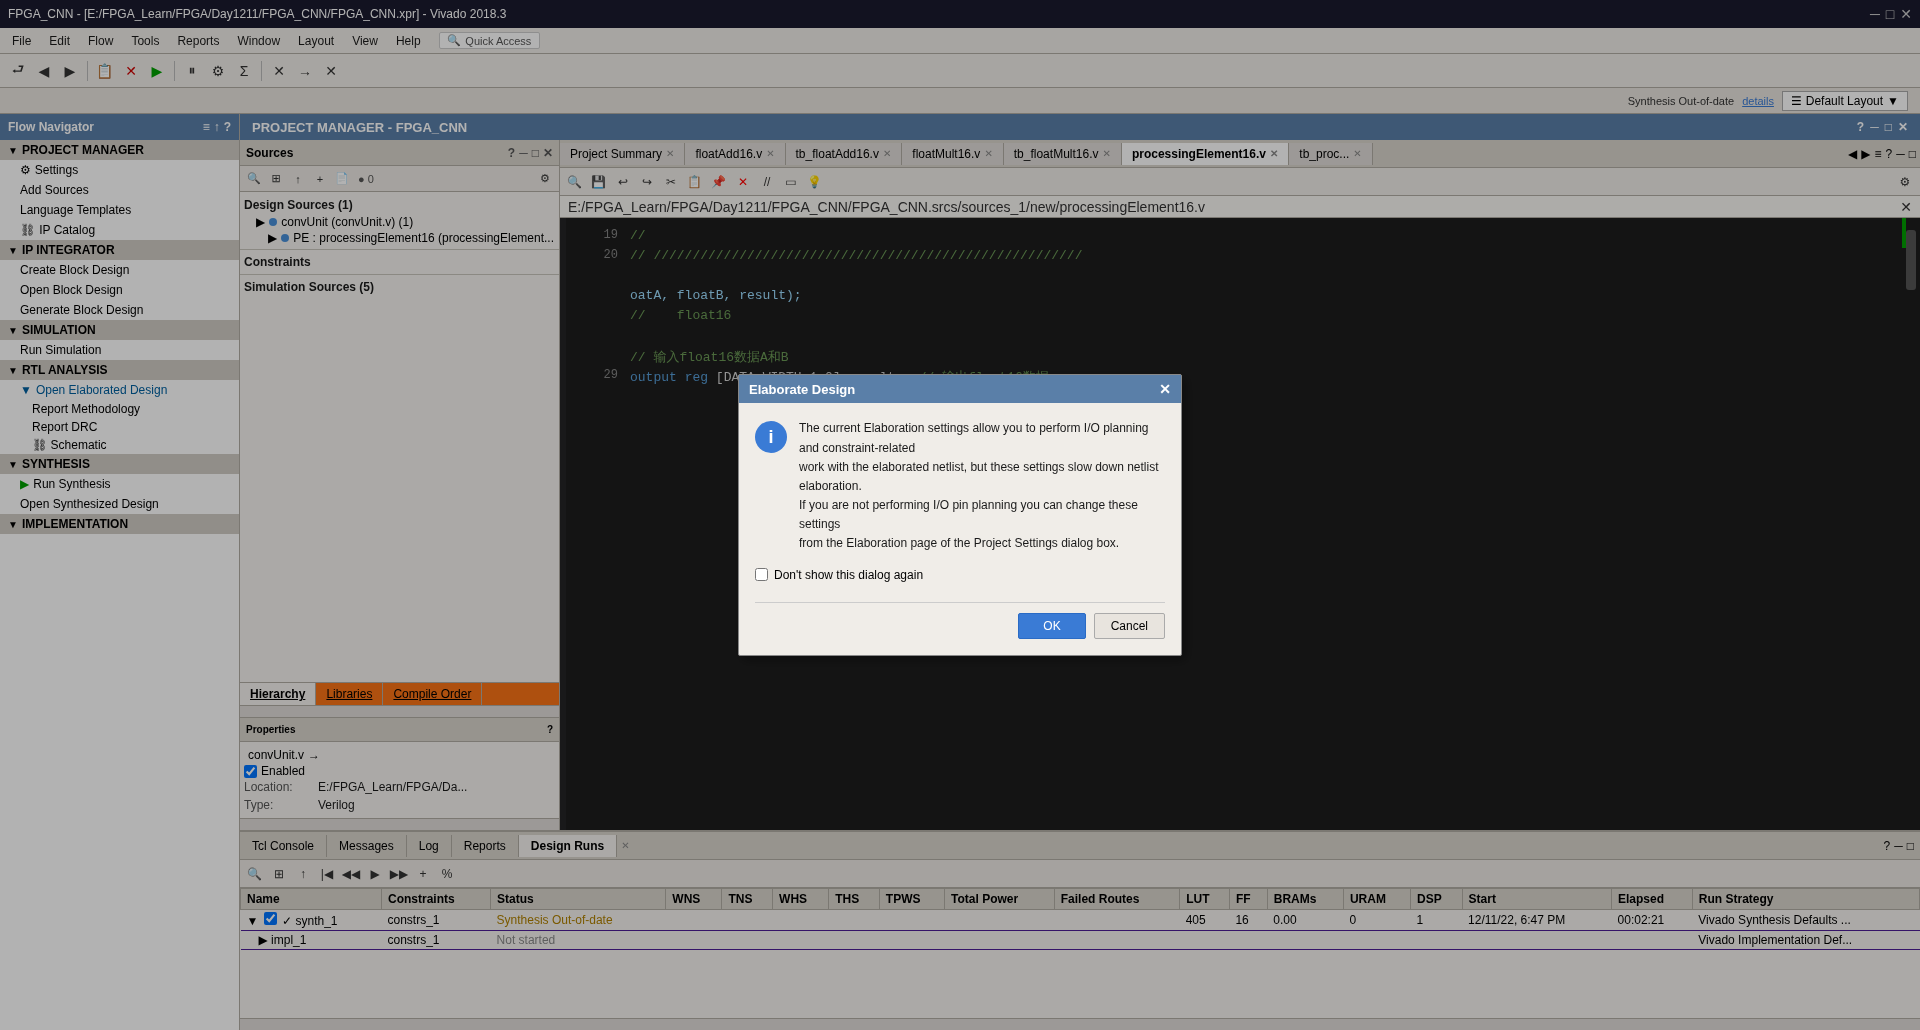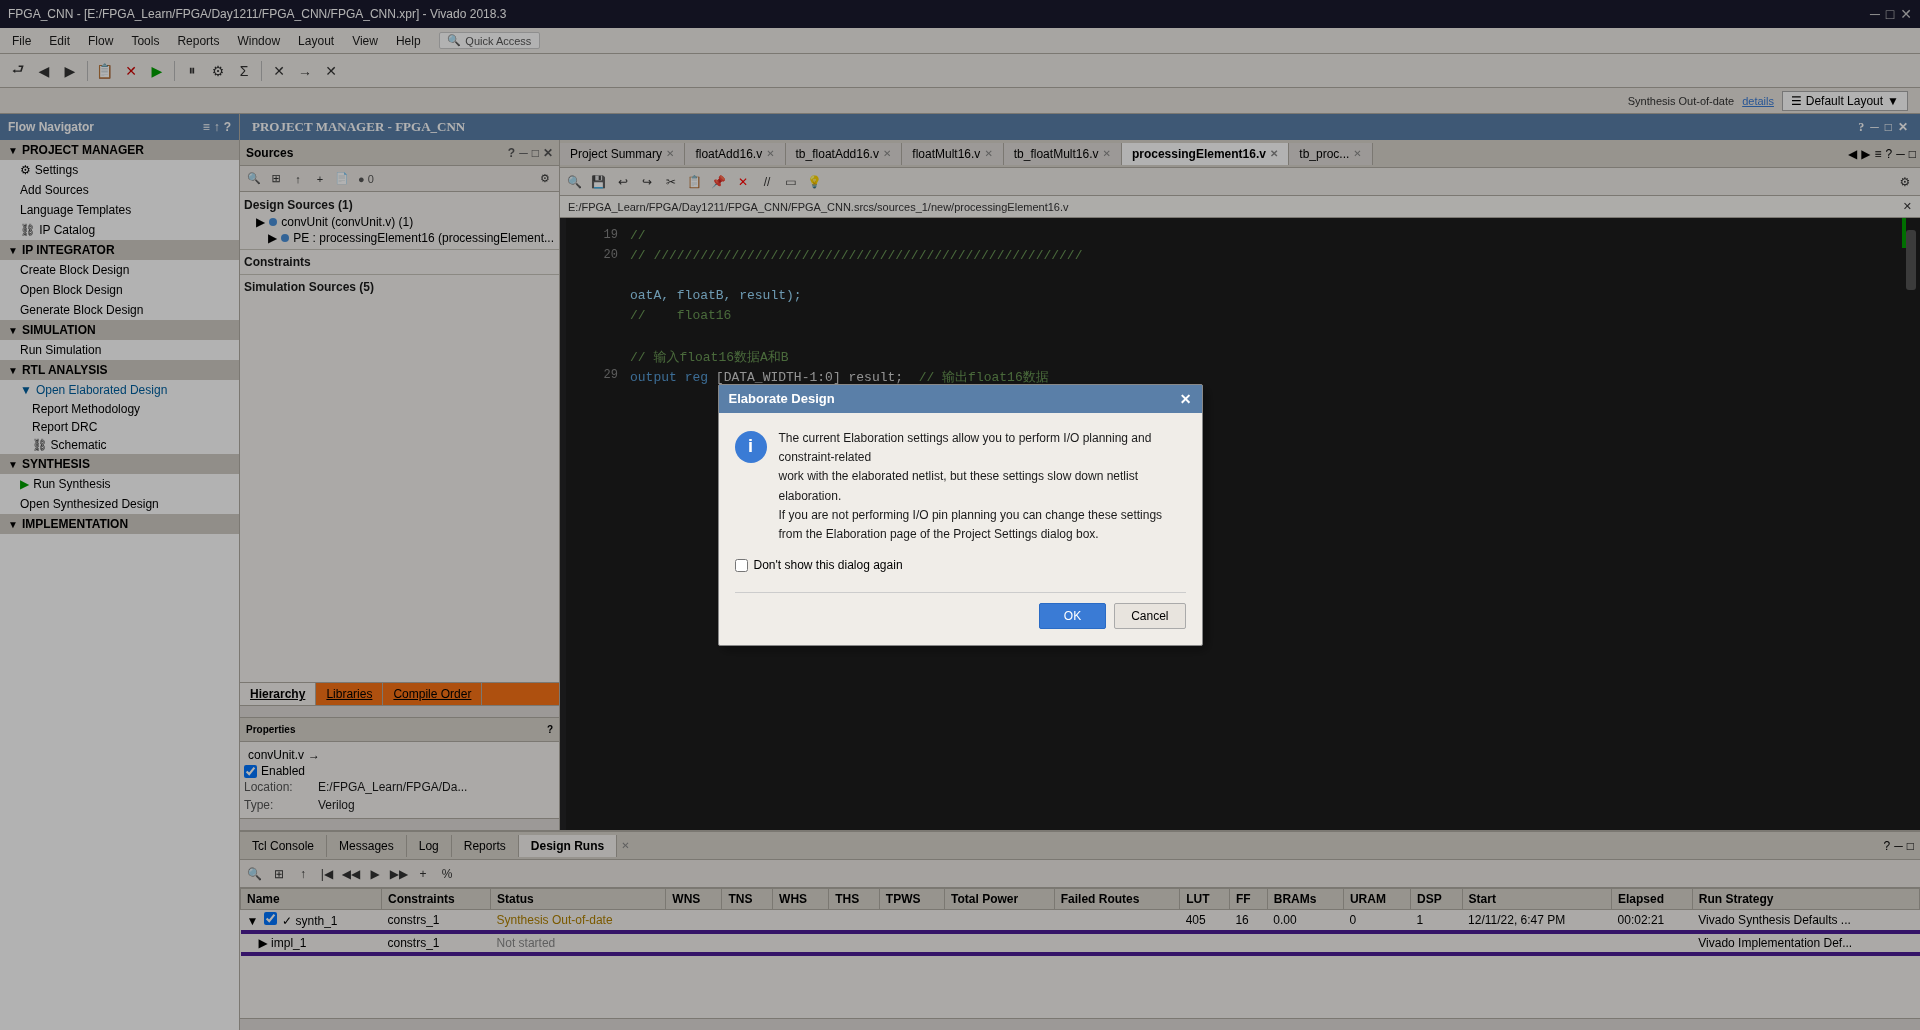--- a/index.html
+++ b/index.html
@@ -39,21 +39,21 @@
     .nav-section-header { background: #d0ccc4; padding: 3px 8px; font-weight: bold; font-size: 12px; cursor: pointer; display: flex; align-items: center; gap: 4px; }
     .nav-section-header .arrow { font-size: 10px; }
     .nav-item { padding: 3px 8px 3px 20px; cursor: pointer; font-size: 12px; display: flex; align-items: center; gap: 4px; }
     .nav-item.active { color: #0060a0; }
     .nav-item .play-icon { color: #00a000; }
 
     
     .content-area { flex: 1; display: flex; flex-direction: column; overflow: hidden; }
 
     
-    .pm-header { background: #5a7fa8; color: #fff; padding: 4px 12px; font-size: 13px; font-weight: bold; height: 26px; display: flex; align-items: center; justify-content: space-between; font-family: Liberation Serif, serif; }
+    .pm-header { background: #5a7fa8; color: #fff; padding: 4px 12px; font-size: 13px; font-weight: bold; height: 26px; display: flex; align-items: center; justify-content: space-between; }
     .pm-header-right { display: flex; gap: 6px; font-size: 12px; }
 
     
     .top-pane { display: flex; flex: 1; overflow: hidden; }
 
     
     .sources-panel { width: 320px; border-right: 1px solid #b0aca4; display: flex; flex-direction: column; background: #f5f3f0; }
     .panel-header { background: #d8d4cc; padding: 2px 6px; display: flex; align-items: center; justify-content: space-between; font-size: 12px; font-weight: bold; border-bottom: 1px solid #b0aca4; height: 26px; }
     .panel-header-icons { display: flex; gap: 4px; }
     .panel-header-icon { cursor: pointer; font-size: 12px; color: #555; }
@@ -82,48 +82,48 @@
     .src-tab.active { background: #f5f3f0; font-weight: bold; }
 
     
     .editor-area { flex: 1; display: flex; flex-direction: column; background: #fff; overflow: hidden; }
     .editor-tabs { background: #d8d4cc; display: flex; align-items: center; border-bottom: 1px solid #b0aca4; height: 28px; overflow: hidden; }
     .editor-tab { padding: 4px 10px; font-size: 12px; cursor: pointer; border-right: 1px solid #b0aca4; display: flex; align-items: center; gap: 4px; white-space: nowrap; background: #e0dcd8; }
     .editor-tab.active { background: #fff; font-weight: bold; }
     .editor-tab .close-x { font-size: 10px; color: #888; cursor: pointer; }
     .editor-toolbar { background: #f0ede8; height: 28px; display: flex; align-items: center; padding: 0 4px; gap: 2px; border-bottom: 1px solid #b0aca4; }
     .ed-tb-btn { width: 22px; height: 22px; display: flex; align-items: center; justify-content: center; cursor: pointer; border: 1px solid transparent; font-size: 12px; color: #333; }
-    .ed-path { padding: 2px 8px; font-size: 11px; color: #333; background: #f8f6f3; border-bottom: 1px solid #b0aca4; display: flex; align-items: center; justify-content: space-between; height: 22px; }
+    .ed-path { padding: 2px 8px; font-size: 14px; color: #333; background: #f8f6f3; border-bottom: 1px solid #b0aca4; display: flex; align-items: center; justify-content: space-between; height: 22px; }
     .editor-content { flex: 1; background: #1e1e1e; overflow: hidden; position: relative; }
     .code-area { font-family: 'Courier New', monospace; font-size: 13px; color: #d4d4d4; padding: 10px 0; margin-left: 24px; }
     .code-line { display: flex; min-height: 20px; }
     .line-num { color: #858585; min-width: 40px; text-align: right; padding-right: 12px; user-select: none; font-size: 12px; }
     .line-content { color: #d4d4d4; }
     .line-content .comment { color: #6a9955; }
     .line-content .kw { color: #569cd6; }
     .scroll-thumb { width: 10px; height: 60px; background: #555; margin: 2px; border-radius: 3px; }
 
     
     .bottom-pane { height: 200px; border-top: 2px solid #b0aca4; background: #f5f3f0; display: flex; flex-direction: column; }
     .bottom-tabs { background: #d8d4cc; display: flex; align-items: center; border-bottom: 1px solid #b0aca4; height: 28px; }
     .bottom-tab { padding: 4px 12px; font-size: 12px; cursor: pointer; border-right: 1px solid #b0aca4; }
     .bottom-tab.active { background: #f5f3f0; font-weight: bold; }
     .bottom-tab-close { padding: 0 4px; font-size: 10px; color: #888; cursor: pointer; }
     .bottom-toolbar { background: #ede9e4; height: 28px; display: flex; align-items: center; padding: 0 4px; gap: 2px; border-bottom: 1px solid #b0aca4; }
     .bt-btn { width: 22px; height: 22px; display: flex; align-items: center; justify-content: center; cursor: pointer; font-size: 12px; color: #333; border: 1px solid transparent; }
     .design-runs-table { flex: 1; overflow: auto; }
     table { width: 100%; border-collapse: collapse; font-size: 12px; }
     thead th { background: #d8d4cc; padding: 3px 6px; border: 1px solid #b0aca4; text-align: left; font-weight: bold; font-size: 12px; white-space: nowrap; }
-    tbody td { padding: 2px 6px; border-bottom: 4px solid #4c1d95; white-space: nowrap; }
+    tbody td { padding: 2px 6px; border-bottom: 1px solid #4c1d95; white-space: nowrap; }
     .status-ood { color: #b08000; }
     .status-ns { color: #888; }
 
     
     .dialog-overlay { position: fixed; top: 0; left: 0; width: 1920px; height: 1030px; background: rgba(0,0,0,0.3); display: flex; align-items: center; justify-content: center; z-index: 100; }
-    .dialog { background: #f0ede8; border: 1px solid #888; box-shadow: 4px 4px 12px rgba(0,0,0,0.4); width: 485px; border-radius: 2px; }
+    .dialog { background: #f0ede8; border: 1px solid #888; box-shadow: 4px 4px 12px rgba(0,0,0,0.4); width: 444px; border-radius: 2px; }
     .dialog-title-bar { background: #5a7fa8; color: #fff; padding: 6px 10px; display: flex; align-items: center; justify-content: space-between; font-size: 13px; font-weight: bold; }
     .dialog-close { cursor: pointer; font-size: 14px; color: #fff; }
     .dialog-body { padding: 16px; }
     .dialog-info { display: flex; gap: 12px; align-items: flex-start; }
     .info-icon { width: 32px; height: 32px; border-radius: 50%; background: #3a7bd5; color: #fff; display: flex; align-items: center; justify-content: center; font-size: 18px; font-weight: bold; flex-shrink: 0; margin-top: 2px; }
     .dialog-text { font-size: 12px; color: #1a1a1a; line-height: 1.6; }
     .dialog-checkbox { margin-top: 14px; display: flex; align-items: center; gap: 6px; font-size: 12px; }
     .dialog-buttons { display: flex; justify-content: flex-end; gap: 8px; margin-top: 20px; padding-top: 10px; border-top: 1px solid #ccc; }
     .btn-ok { background: #3a7bd5; color: #fff; border: 1px solid #2a6bc5; padding: 5px 24px; cursor: pointer; font-size: 12px; border-radius: 2px; }
     .btn-cancel { background: #e8e4de; color: #000000; border: 1px solid #aaa; padding: 5px 16px; cursor: pointer; font-size: 12px; border-radius: 2px; }

